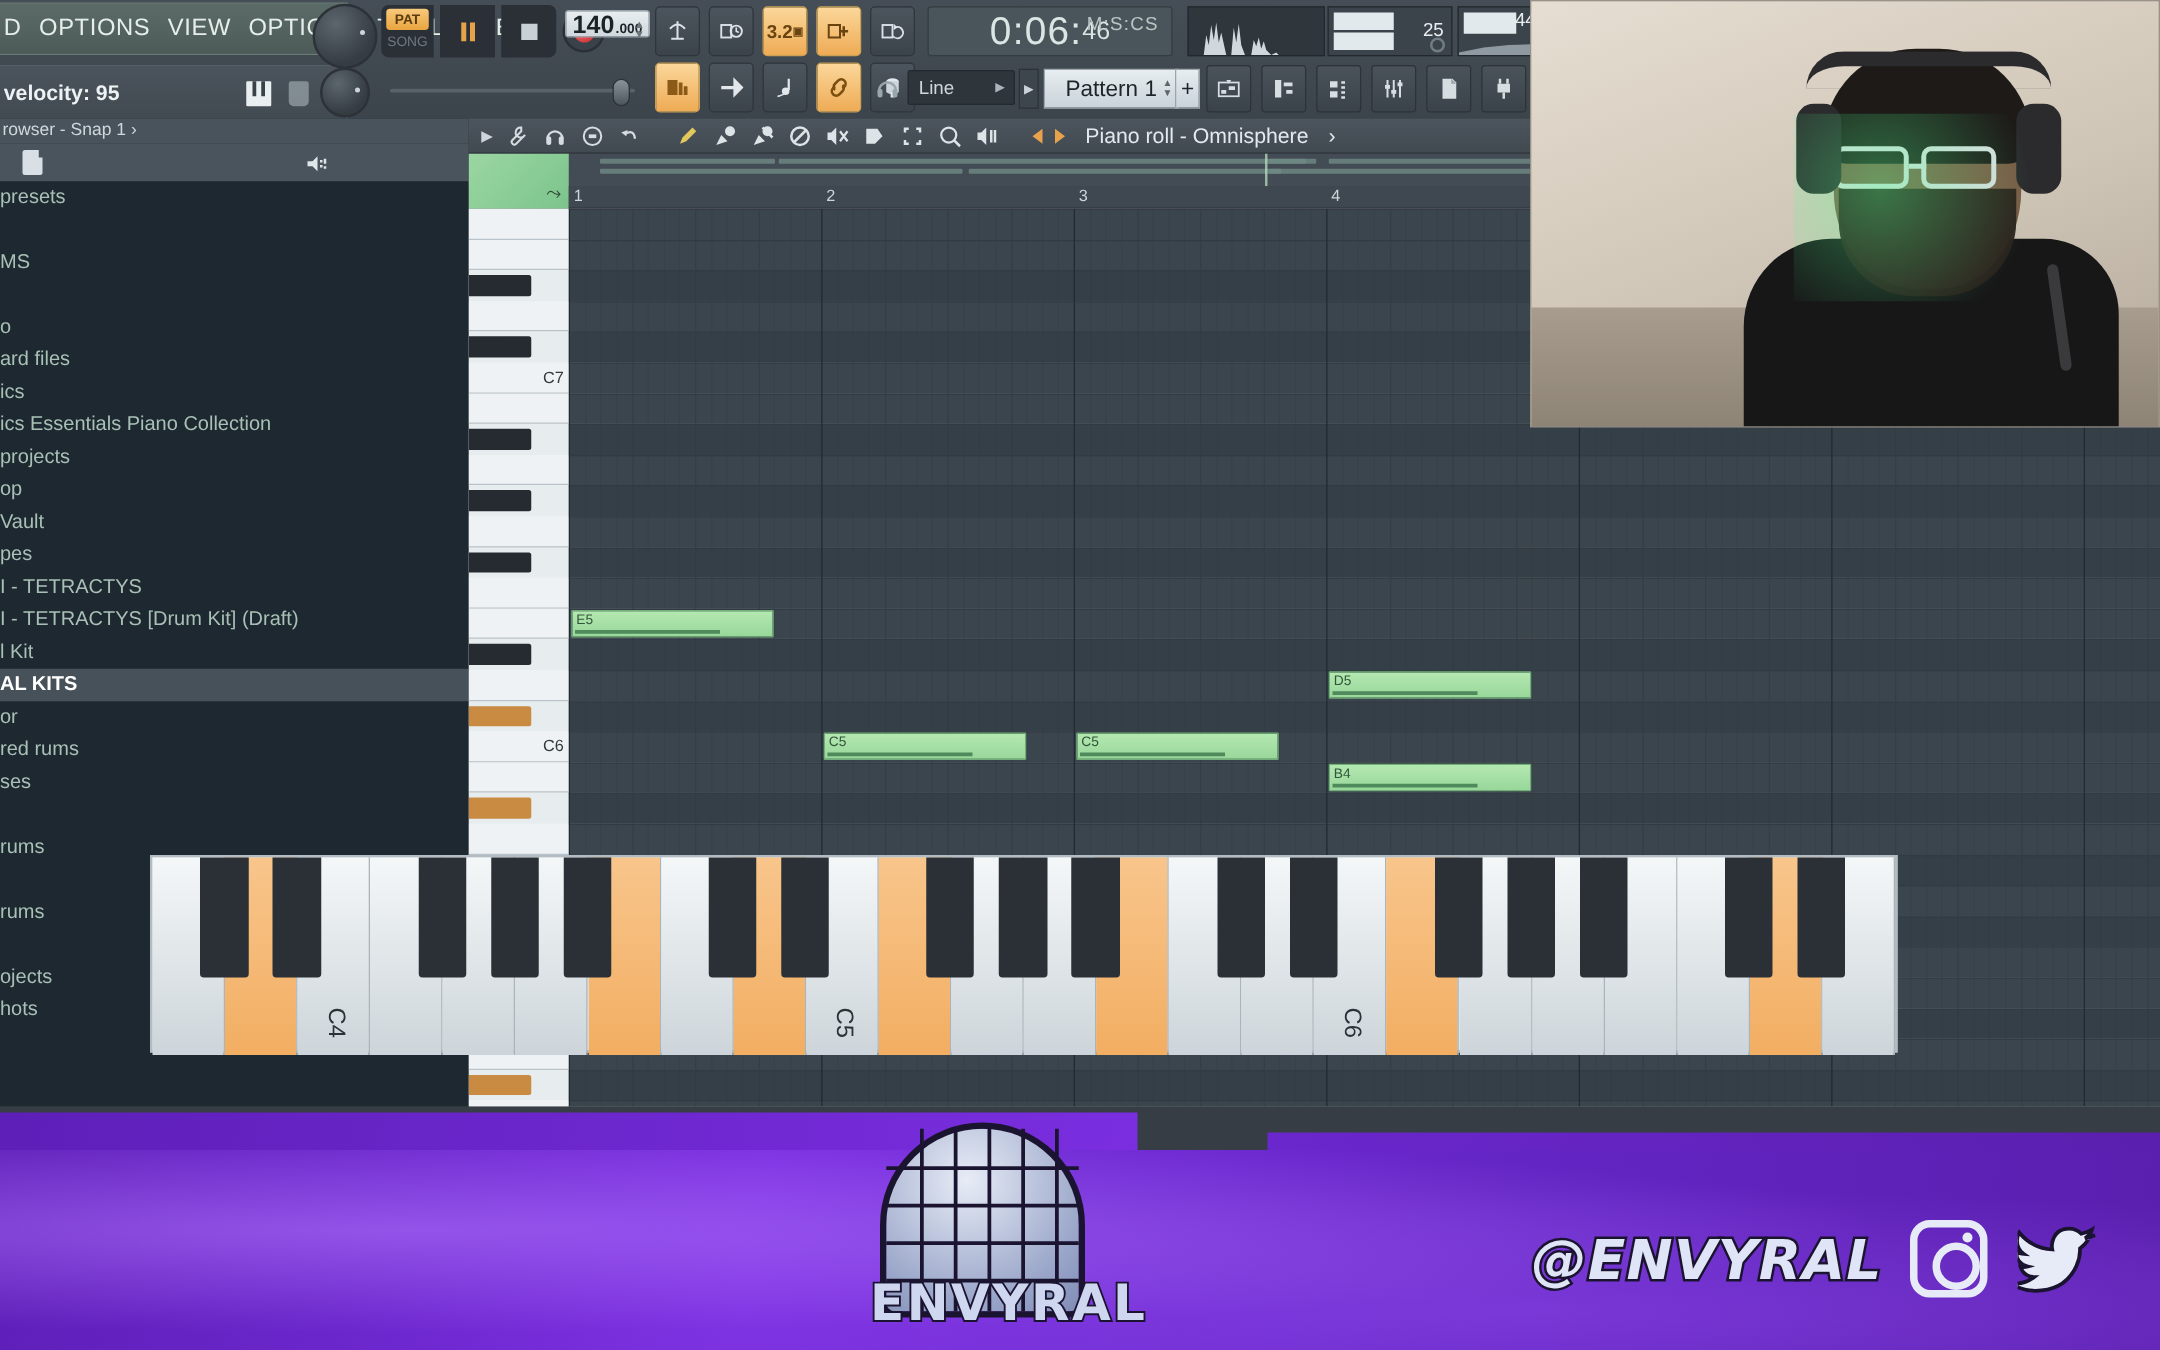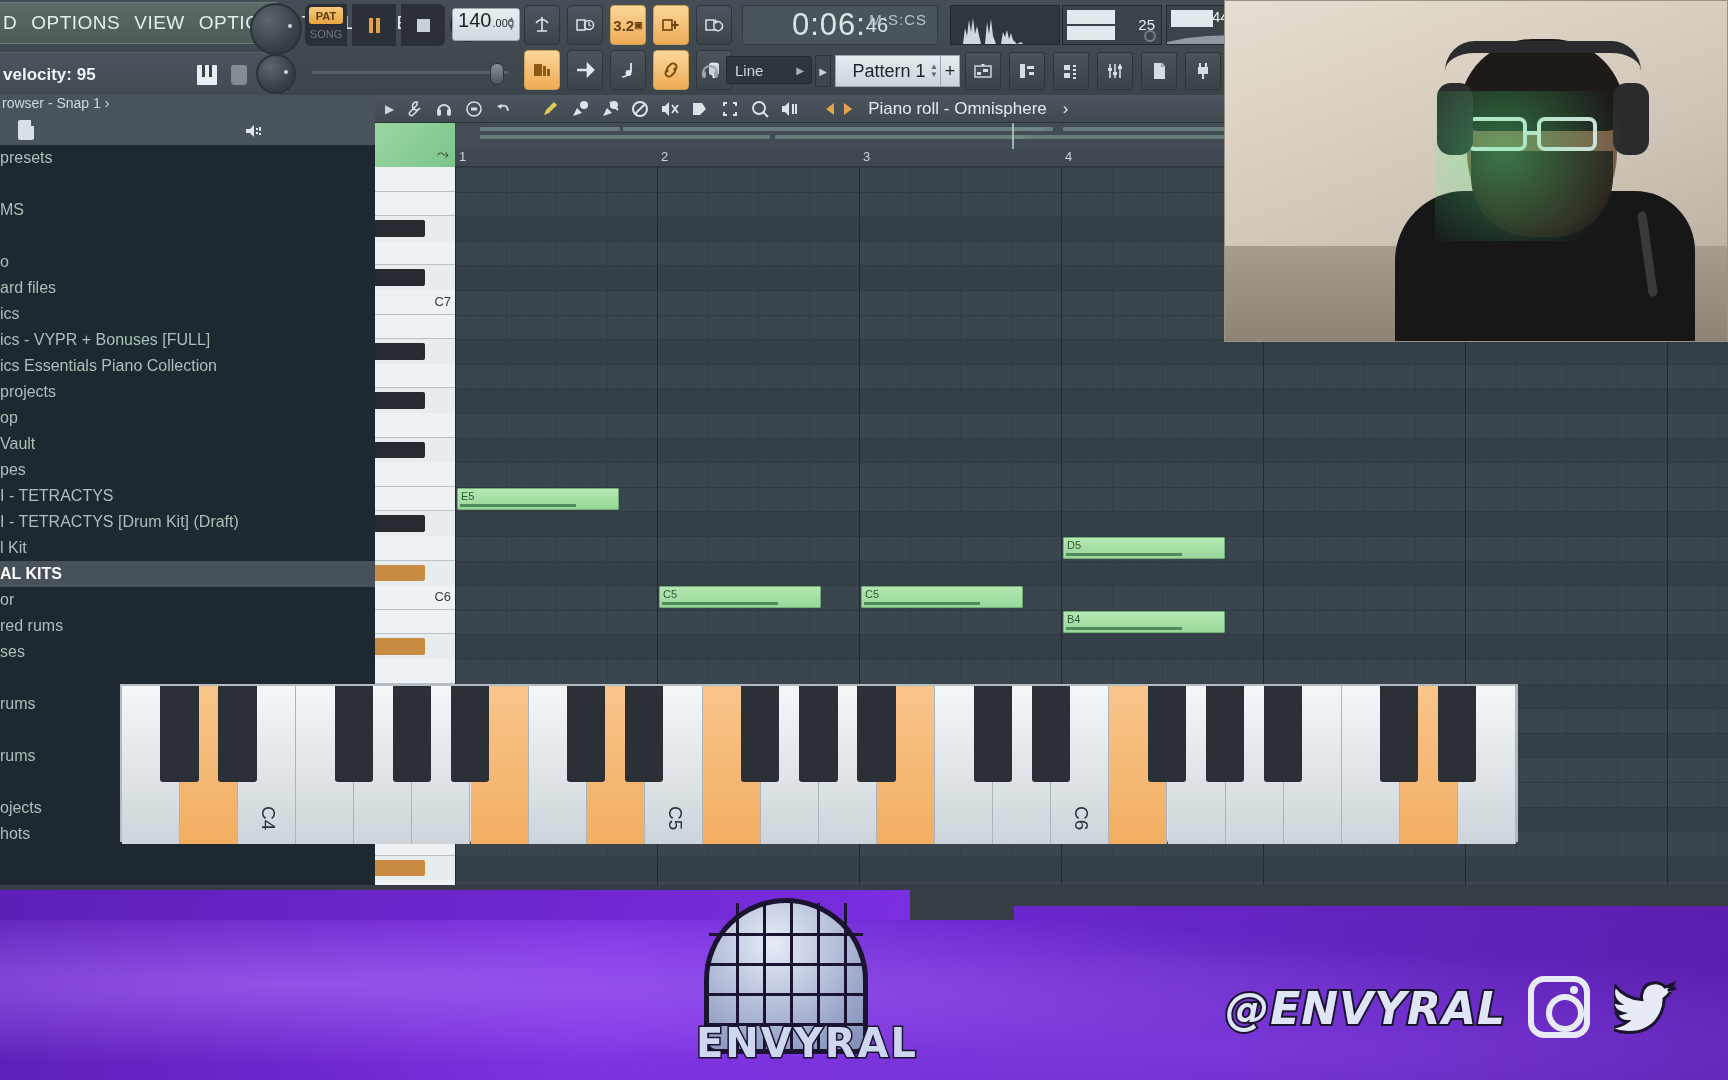--- a/index.html
+++ b/index.html
@@ -47,24 +47,24 @@
   .tbtn{ width:44px;height:42px;background:#2b3036;display:flex;align-items:center;justify-content:center;}
   .tbtn.first{ border-radius:0; }
   .tbtn.last{ border-radius:0 6px 6px 0; }
   .pausebars{ display:flex;gap:3px; }
   .pausebars i{ display:block;width:4px;height:15px;background:#e5a24a; }
   .stopsq{ width:13px;height:13px;background:#c9d1d6; }
   .recbtn{ width:34px;height:34px;border-radius:50%;background:#3a4249;border:2px solid #2b3036;
            display:flex;align-items:center;justify-content:center;margin-top:4px;}
   .recdot{ width:17px;height:17px;border-radius:50%;background:radial-gradient(circle at 35% 30%,#ff8080,#c0262a);}
 
-  .tempo{ position:absolute; left:452px; top:8px; width:68px;height:33px;
+  .tempo{ position:absolute; left:452px; top:8px; width:68px;height:22px;
           background:linear-gradient(#e9eef1,#cfd8dd); border:1px solid #9aa6ad; border-radius:3px;
           color:#1c2327; display:flex; align-items:baseline; justify-content:center; gap:1px;
-          font-size:20px; }
+          font-size:20px;font-weight:bold; }
   .tempo .dec{ font-size:11px; }
   .tempo .spin{ position:absolute; right:3px; top:6px; font-size:9px; color:#6d787e; line-height:8px;}
 
   .tool-sq{ width:36px;height:40px;border-radius:4px; background:linear-gradient(#4c555d,#3c444b);
             border:1px solid #2e353b; display:flex;align-items:center;justify-content:center;
             color:#dbe2e6; font-size:15px; font-weight:bold; }
   .tool-sq.on{ background:linear-gradient(#fbd79a,#eeab55); color:#6a4410; border-color:#caa054; }
   .row-tools{ position:absolute; left:524px; top:5px; display:flex; gap:7px; }
 
   .clock{ position:absolute; left:742px; top:5px; width:196px;height:40px;
@@ -482,23 +482,20 @@
           <span></span>
         </div>
         <div class="bitem">
           <span>o</span>
         </div>
         <div class="bitem">
           <span>ard files</span>
         </div>
         <div class="bitem">
           <span>ics</span>
-        </div>
-        <div class="bitem">
-          <span>ics - VYPR + Bonuses [FULL]</span>
         </div>
         <div class="bitem">
           <span>ics Essentials Piano Collection</span>
         </div>
         <div class="bitem">
           <span>projects</span>
         </div>
         <div class="bitem">
           <span>op</span>
         </div>

